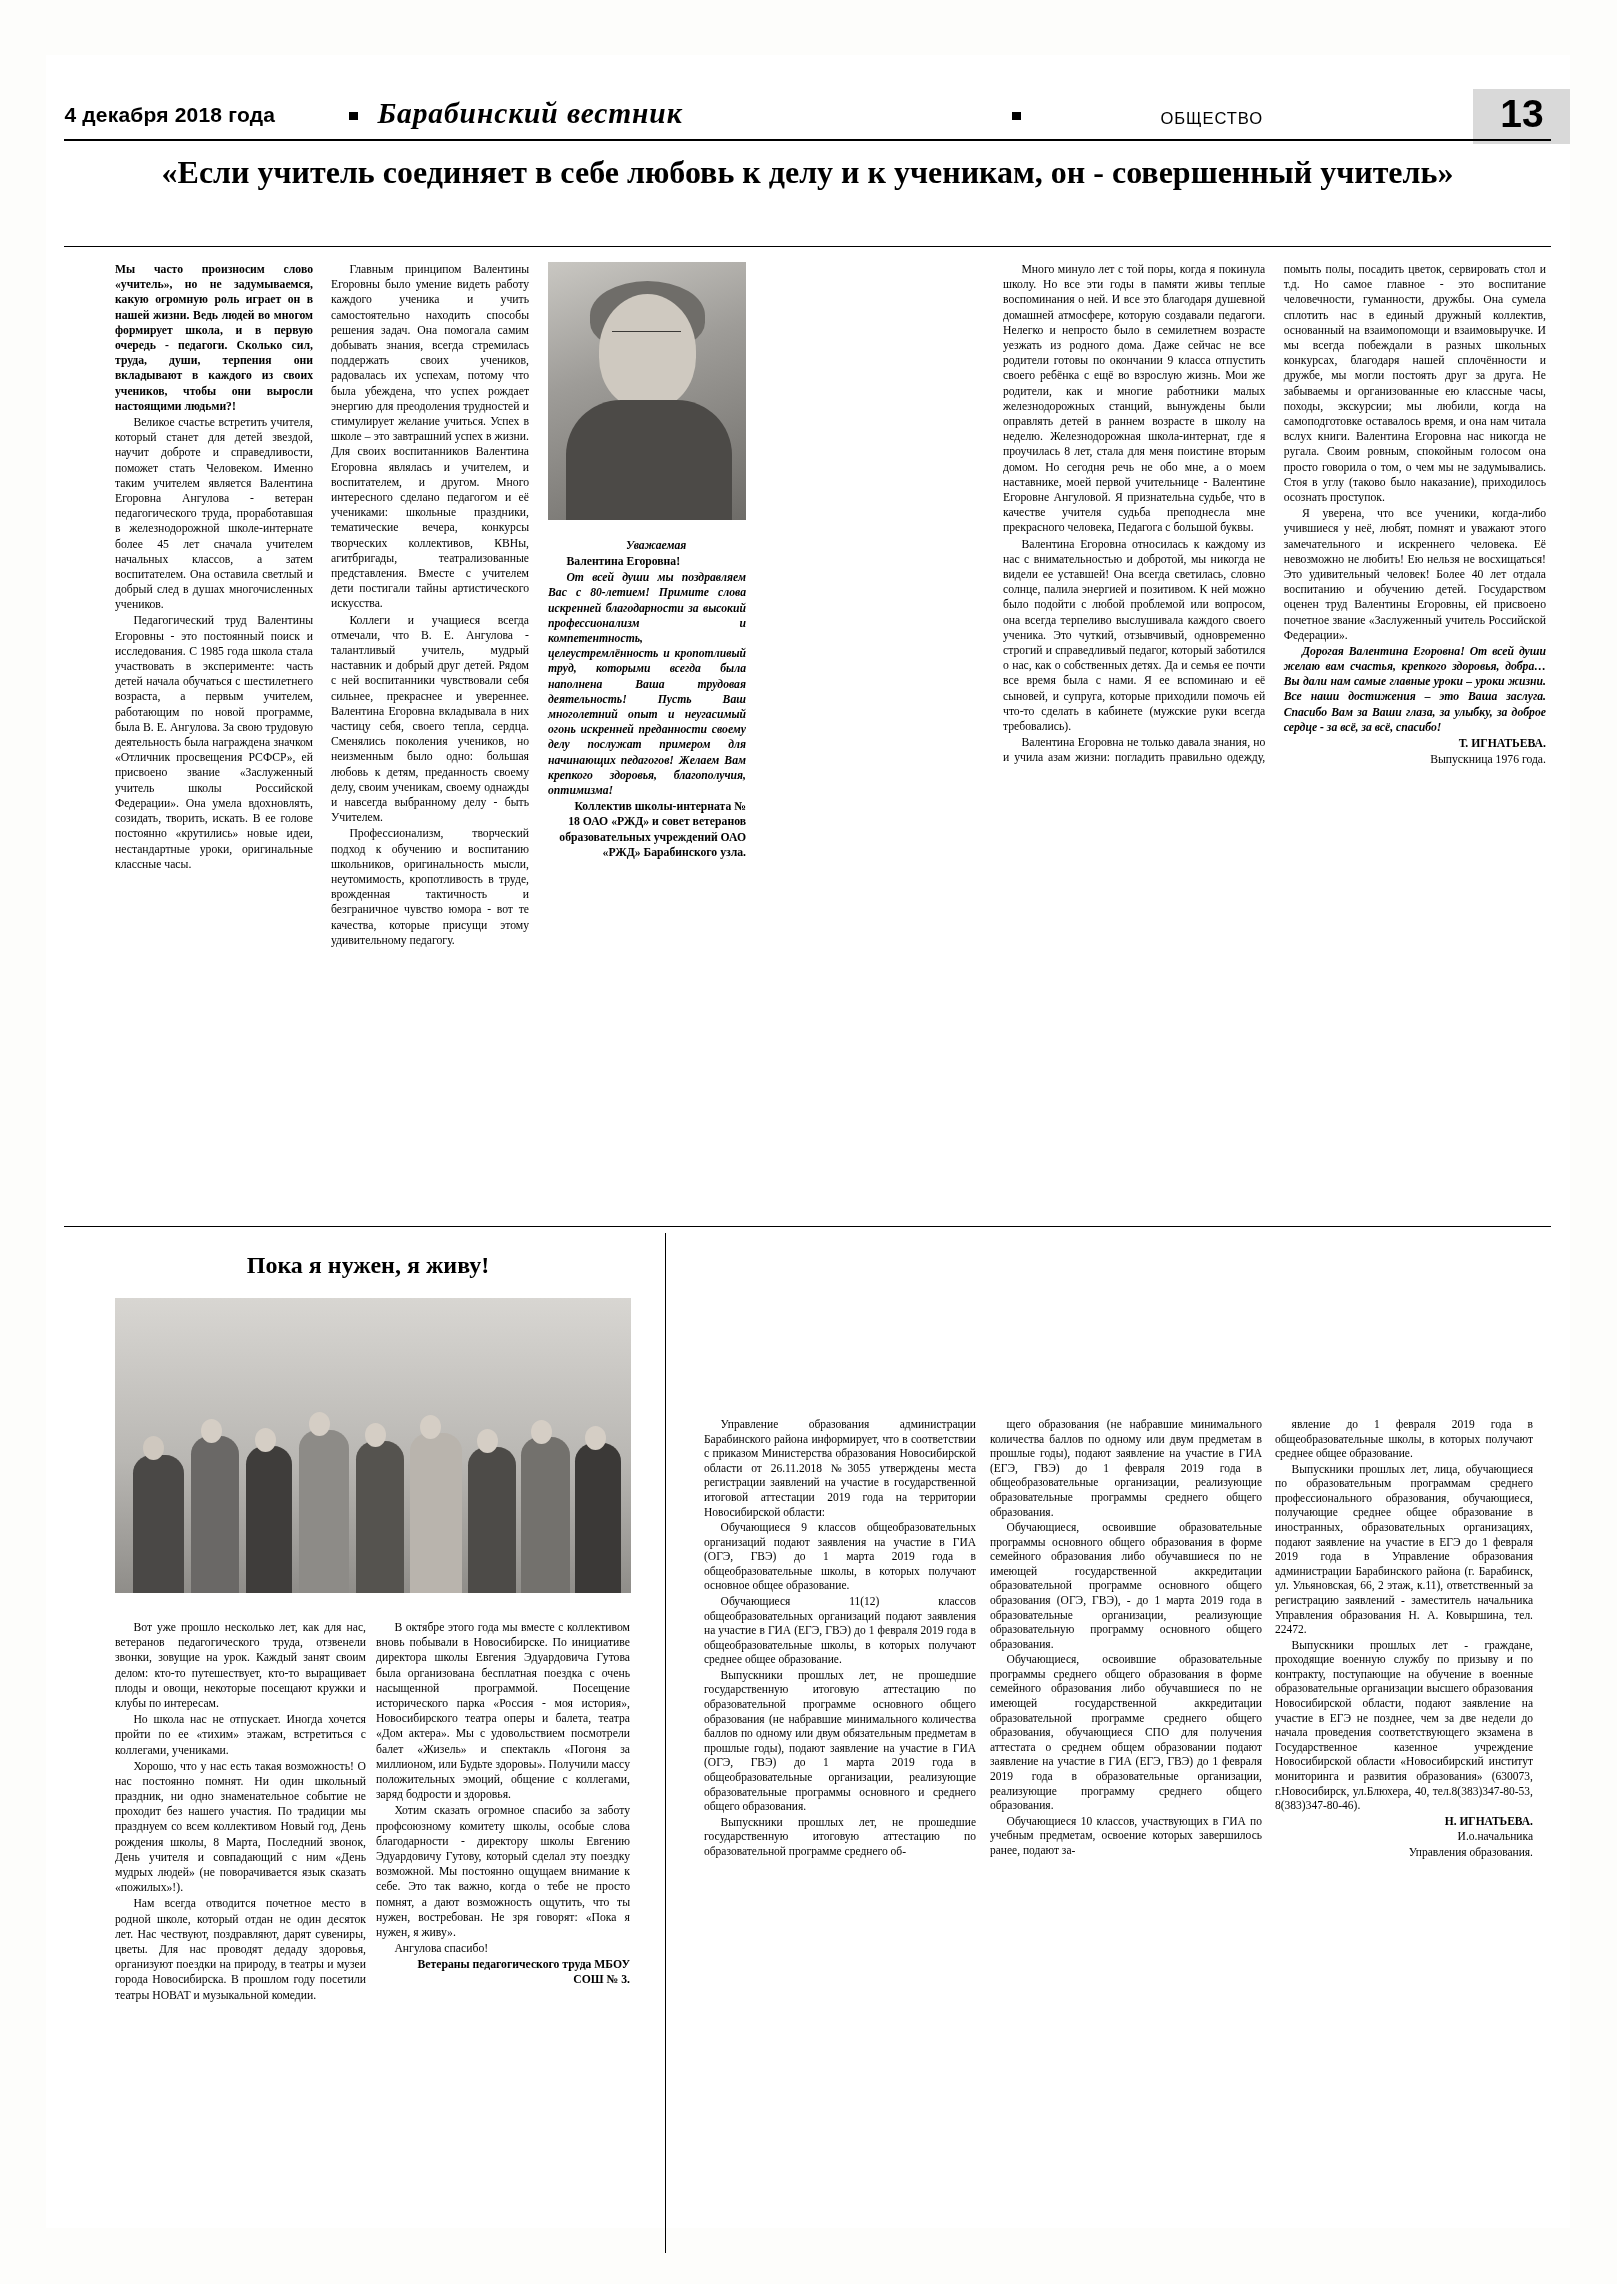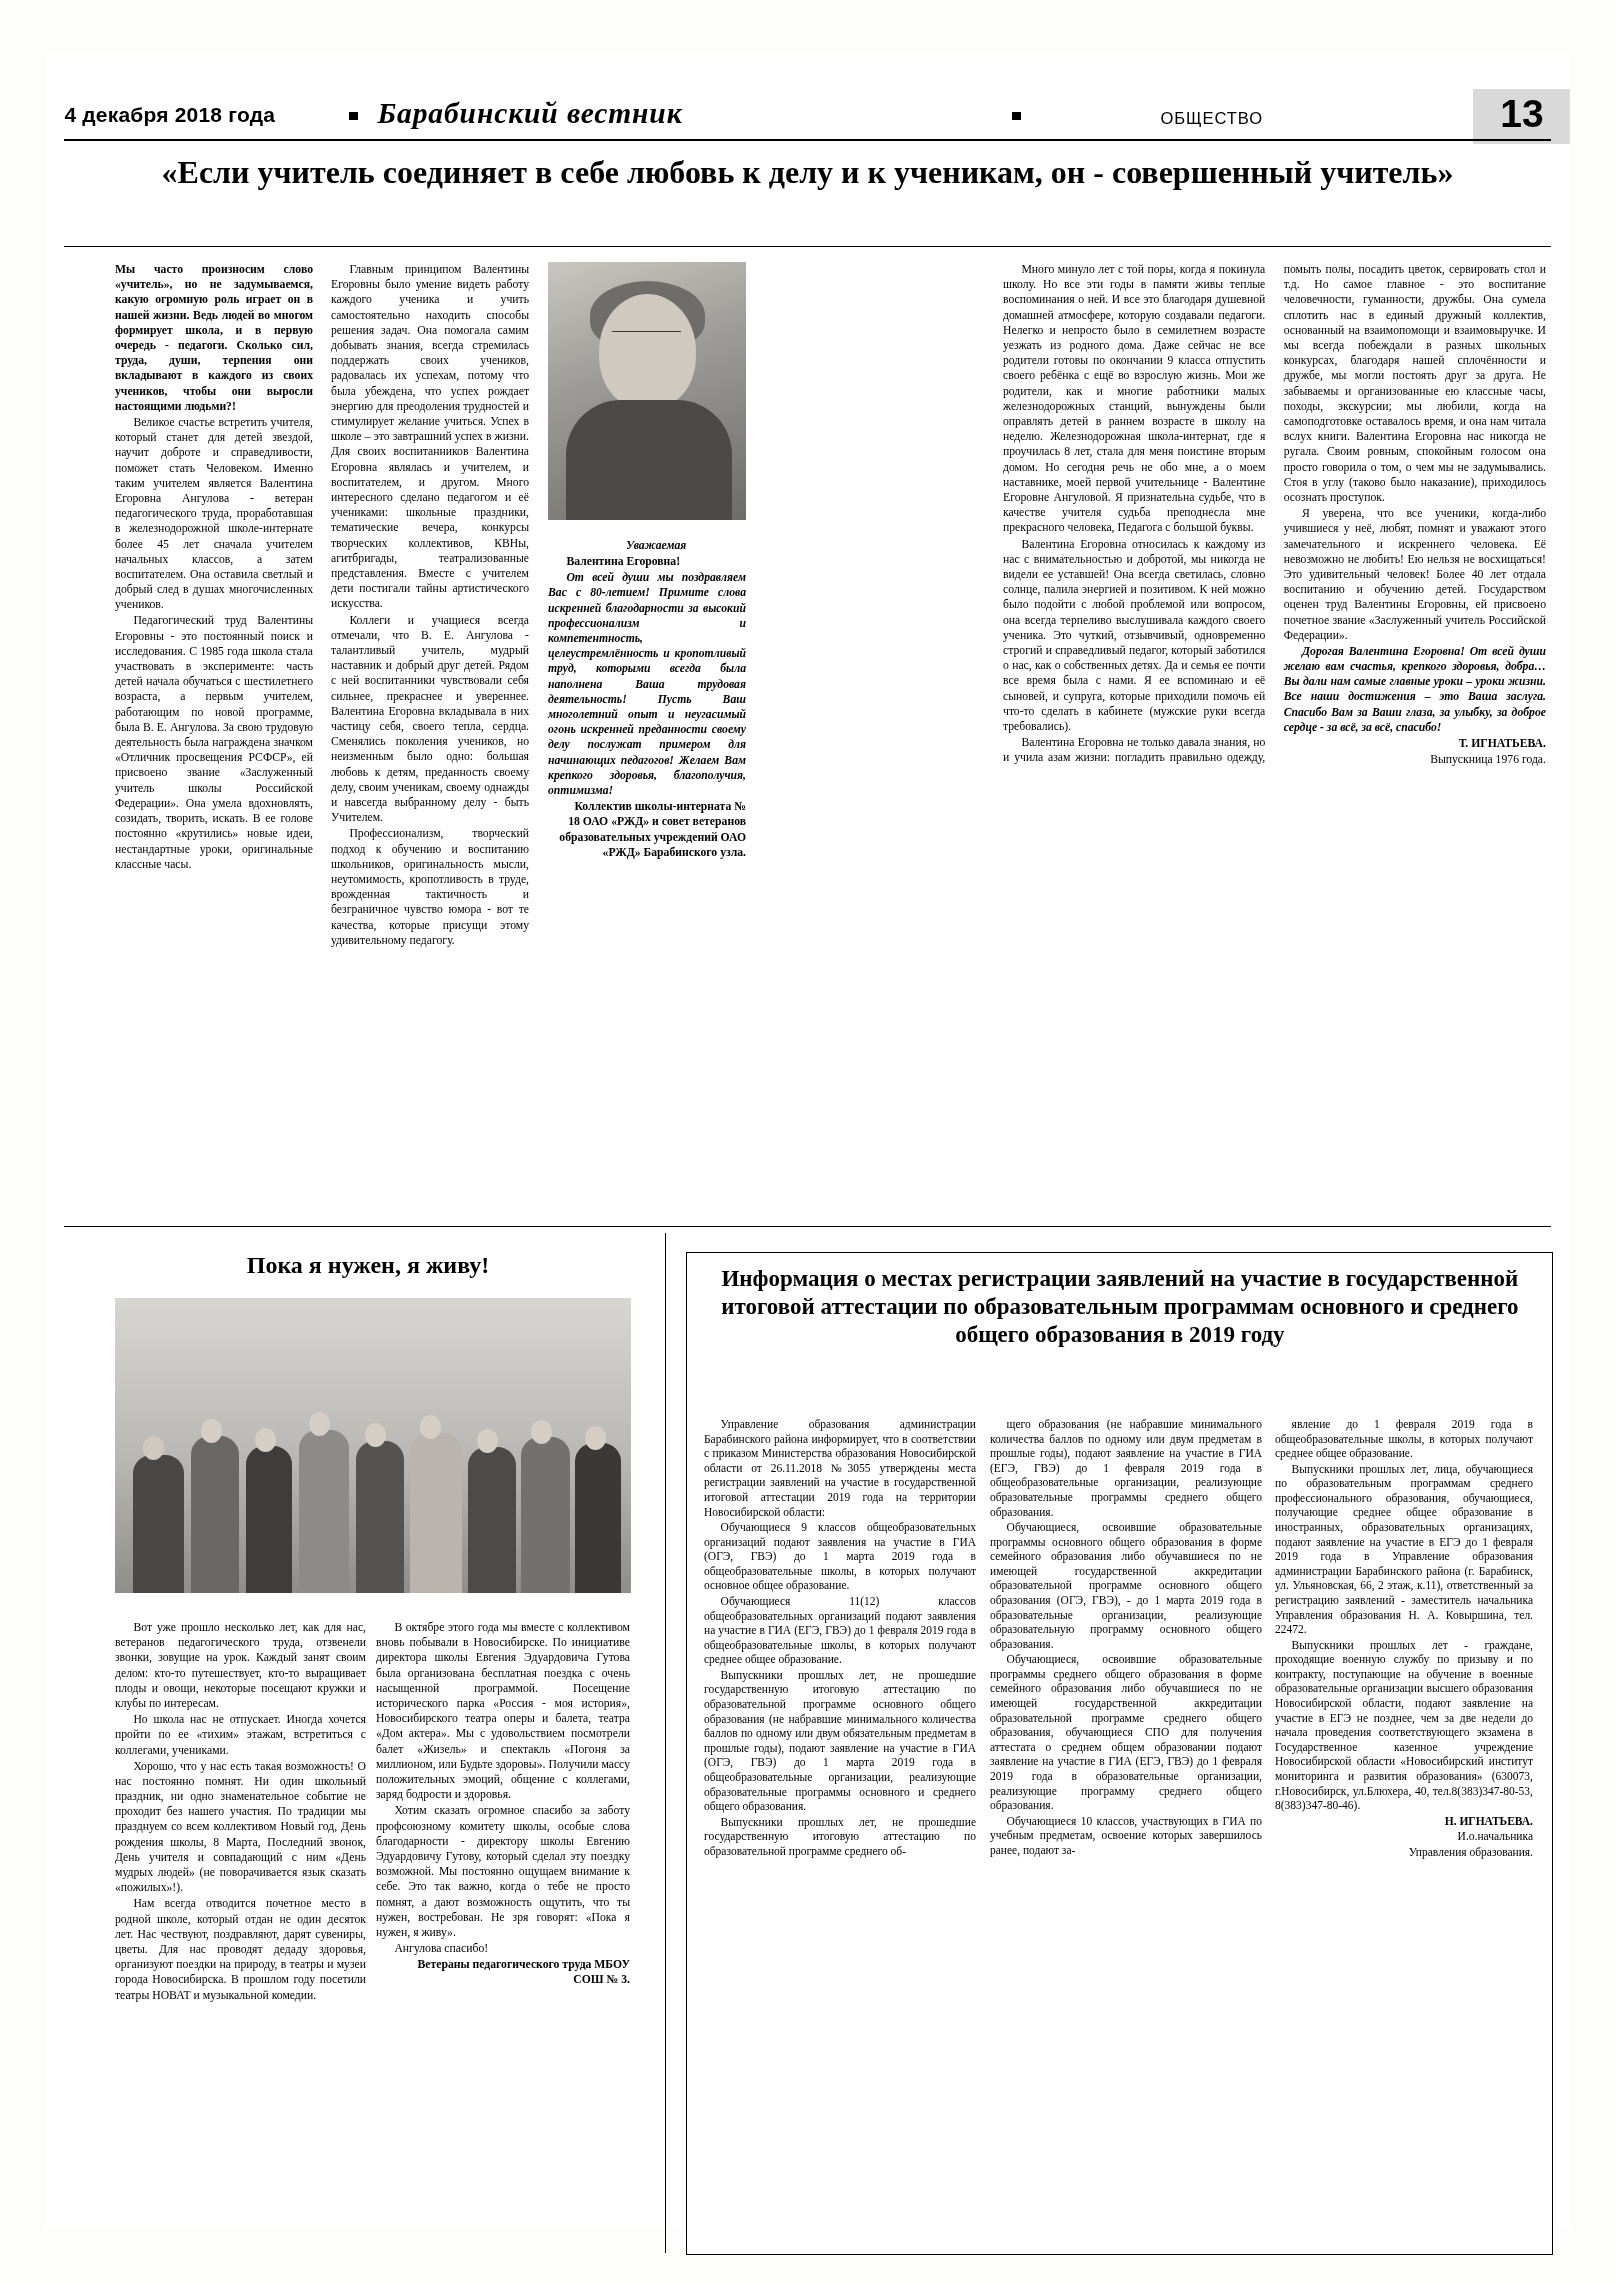--- a/index.html
+++ b/index.html
@@ -352,23 +352,20 @@
     <p>Хорошо, что у нас есть такая возможность! О нас постоянно помнят. Ни один школьный праздник, ни одно знаменательное событие не проходит без нашего участия. По традиции мы празднуем со всем коллективом Новый год, День рождения школы, 8 Марта, Последний звонок, День учителя и совпадающий с ним «День мудрых людей» (не поворачивается язык сказать «пожилых»!).</p>
     <p>Нам всегда отводится почетное место в родной школе, который отдан не один десяток лет. Нас чествуют, поздравляют, дарят сувениры, цветы. Для нас проводят дедаду здоровья, организуют поездки на природу, в театры и музеи города Новосибирска. В прошлом году посетили театры НОВАТ и музыкальной комедии.</p>
   </div>
   <div class="col" id="lowleft-col2">
     <p>В октябре этого года мы вместе с коллективом вновь побывали в Новосибирске. По инициативе директора школы Евгения Эдуардовича Гутова была организована бесплатная поездка с очень насыщенной программой. Посещение исторического парка «Россия - моя история», Новосибирского театра оперы и балета,  театра «Дом актера». Мы с удовольствием посмотрели балет «Жизель» и спектакль «Погоня за миллионом, или Будьте здоровы». Получили массу положительных эмоций, общение с коллегами, заряд бодрости и здоровья.</p>
     <p>Хотим сказать огромное спасибо за заботу профсоюзному комитету школы, особые слова благодарности - директору школы Евгению Эдуардовичу Гутову, который сделал эту поездку возможной. Мы постоянно ощущаем внимание к себе. Это так важно, когда о тебе не просто помнят, а дают возможность ощутить, что ты нужен, востребован. Не зря говорят: «Пока я нужен, я живу».</p>
     <p>Ангулова спасибо!</p>
     <p class="signature">Ветераны педагогического труда МБОУ СОШ  № 3.</p>
   </div>
 
-  <div class="infobox">
-    <div class="title">Информация о местах регистрации заявлений на участие в государственной итоговой аттестации по образовательным программам основного и среднего общего образования в 2019 году</div>
-  </div>
 
   <div class="ibcol" id="ib1">
     <p>Управление образования администрации Барабинского района информирует, что в соответствии с приказом Министерства образования Новосибирской области от 26.11.2018 №3055 утверждены места регистрации заявлений на участие в государственной итоговой аттестации 2019 года на территории Новосибирской области:</p>
     <p>Обучающиеся 9 классов общеобразовательных организаций подают заявления на участие в ГИА (ОГЭ, ГВЭ) до 1 марта 2019 года в общеобразовательные школы, в которых получают основное общее образование.</p>
     <p>Обучающиеся 11(12) классов общеобразовательных организаций подают заявления на участие в ГИА (ЕГЭ, ГВЭ) до 1 февраля 2019 года в общеобразовательные школы, в которых получают среднее общее образование.</p>
     <p>Выпускники прошлых лет, не прошедшие государственную итоговую аттестацию по образовательной программе основного общего образования (не набравшие минимального количества баллов по одному или двум обязательным предметам в прошлые годы), подают заявление на участие в ГИА (ОГЭ, ГВЭ) до 1 марта 2019 года в общеобразовательные организации, реализующие образовательные программы основного и среднего общего образования.</p>
     <p>Выпускники прошлых лет, не прошедшие государственную итоговую аттестацию по образовательной программе среднего об-</p>
   </div>
   <div class="ibcol" id="ib2">
     <p>щего образования (не набравшие минимального количества баллов по одному или двум предметам в прошлые годы), подают заявление на участие в ГИА (ЕГЭ, ГВЭ) до 1 февраля 2019 года в общеобразовательные организации, реализующие образовательные программы среднего общего образования.</p>

